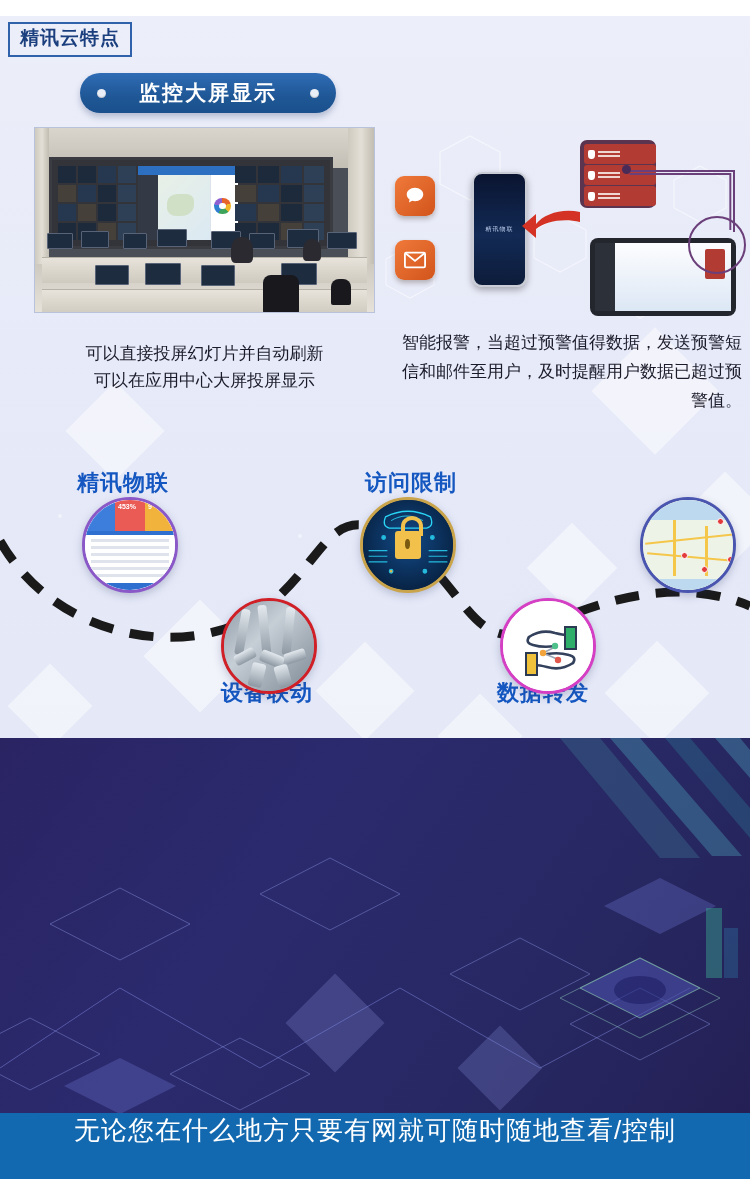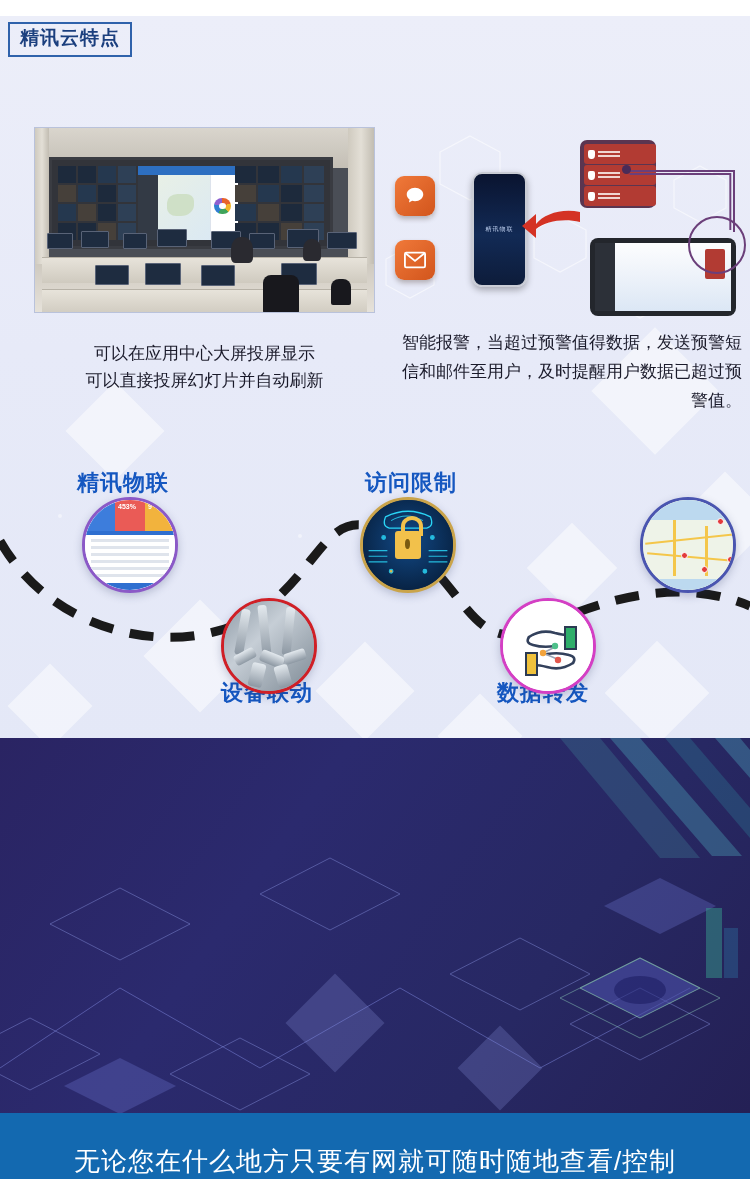--- a/index.html
+++ b/index.html
@@ -194,21 +194,21 @@
   
   .dark-section{
     position:absolute; left:0; top:738px; width:750px; height:375px;
     background:linear-gradient(125deg,#2a2463 0%,#2b2a6e 35%,#272863 70%,#242055 100%);
     overflow:hidden;
   }
 
   
   .footer{
     position:absolute; left:0; top:1113px; width:750px; height:66px;
-    background:#1369b0; display:flex; align-items:flex-end; justify-content:center;
+    background:#1369b0; display:flex; align-items:flex-start; justify-content:center;
   }
   .footer span{ color:#fff; font-size:26px; font-weight:400; letter-spacing:1px; }
 </style>
 </head>
 <body>
 
 <div class="top-section">
 
   <svg class="diamonds" viewBox="0 0 750 738" preserveAspectRatio="none">
     <g fill="#ffffff" opacity="0.5">
@@ -234,20 +234,25 @@
         <circle cx="620" cy="140" r="2"></circle>
       <circle cx="700" cy="230" r="2.5"></circle>
         <circle cx="430" cy="200" r="2"></circle>
       <circle cx="60" cy="500" r="2"></circle>
         <circle cx="300" cy="520" r="2"></circle>
     </g>
   </svg>
 
   <div class="brand-tag">精讯云特点</div>
 
+  <div class="pill" id="pill-1">
+    <span class="dot l"></span>
+    <span>监控大屏显示</span>
+    <span class="dot r"></span>
+  </div>
 
 
   <div class="photo">
     <div class="room-ceiling"></div>
     <div class="room-wallcol" style="left:0"></div>
     <div class="room-wallcol" style="right:0;width:26px"></div>
     <div class="room-floor"></div>
     <div class="videowall">
       <div class="vw-left">
         <div class="vw-cell"></div>
@@ -312,22 +317,22 @@
       <div class="mon" style="left:166px;top:38px;width:34px;height:21px"></div>
       <div class="mon" style="left:246px;top:36px;width:36px;height:22px"></div>
       <div class="person" style="left:196px;top:10px;width:22px;height:26px"></div>
       <div class="person" style="left:268px;top:12px;width:18px;height:22px"></div>
       <div class="chair" style="left:228px;top:48px;width:36px;height:38px"></div>
       <div class="chair" style="left:296px;top:52px;width:20px;height:26px"></div>
     </div>
   </div>
 
   <div class="cap" id="cap-1">
+    <div>可以直接投屏幻灯片并自动刷新</div>
     <div>可以在应用中心大屏投屏显示</div>
-    <div>可以直接投屏幻灯片并自动刷新</div>
   </div>
 
   <div class="alarm-art">
     <div class="app-icon" id="icon-sms">
       <svg width="22" height="22" viewBox="0 0 24 24" fill="#fff">
           <path d="M12 3C6.9 3 3 6.3 3 10.3c0 2.2 1.2 4.1 3.1 5.4L5.4 19l3.5-1.8c1 .3 2 .4 3.1.4 5.1 0 9-3.3 9-7.3S17.1 3 12 3z"></path>
         </svg>
     </div>
     <div class="app-icon" id="icon-mail">
       <svg width="22" height="18" viewBox="0 0 24 18">

